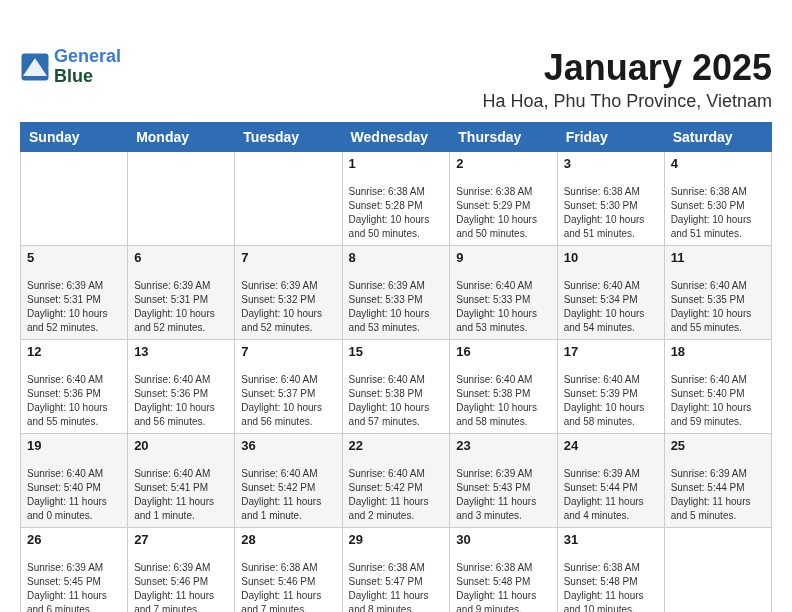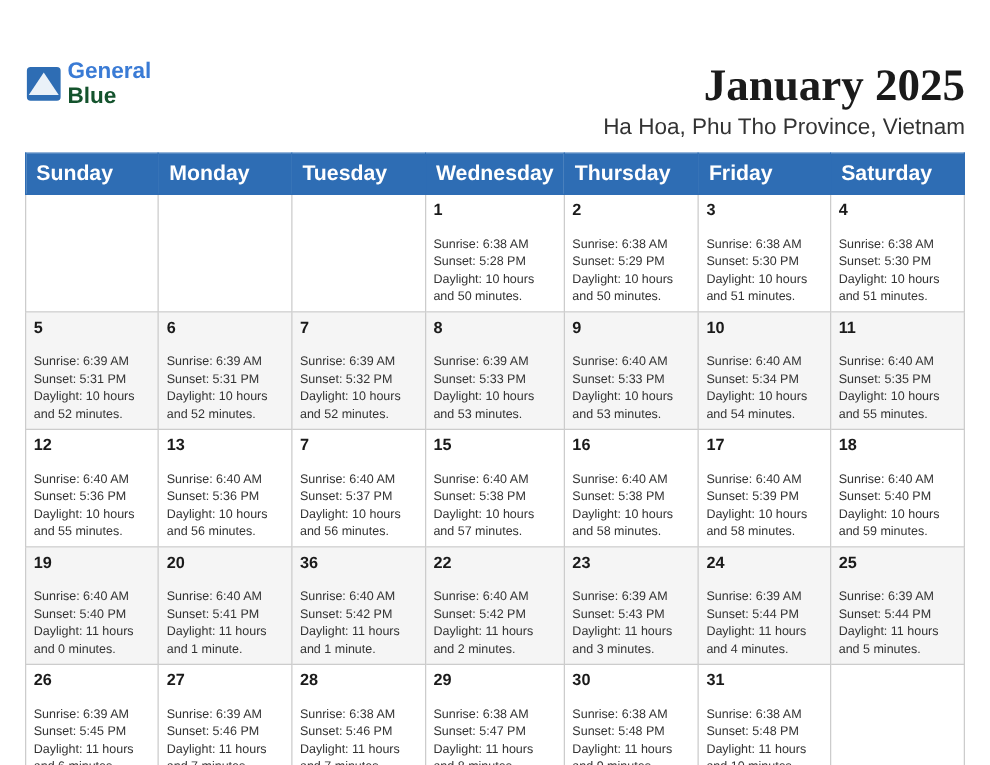--- a/index.html
+++ b/index.html
@@ -35,38 +35,37 @@
       height: 30px;
       margin-right: 4px;
     }
     .title-section {
       text-align: right;
     }
     .calendar-title {
       font-size: 36px;
       font-weight: bold;
       color: #1a1a1a;
-      font-family: Liberation Serif, serif;
     }
     .calendar-subtitle {
       font-size: 18px;
       color: #333;
       margin-top: 2px;
     }
     table {
       width: 100%;
       border-collapse: collapse;
       font-size: 11px;
     }
     thead tr th {
       background-color: #2e6db4;
       color: #fff;
       text-align: left;
       padding: 6px 8px;
-      font-size: 17px;
+      font-size: 14px;
       font-weight: bold;
       border: 1px solid #2e6db4;
     }
     tbody tr td {
       border: 1px solid #ccc;
       vertical-align: top;
       padding: 4px 6px;
       height: 90px;
       width: 108px;
     }

